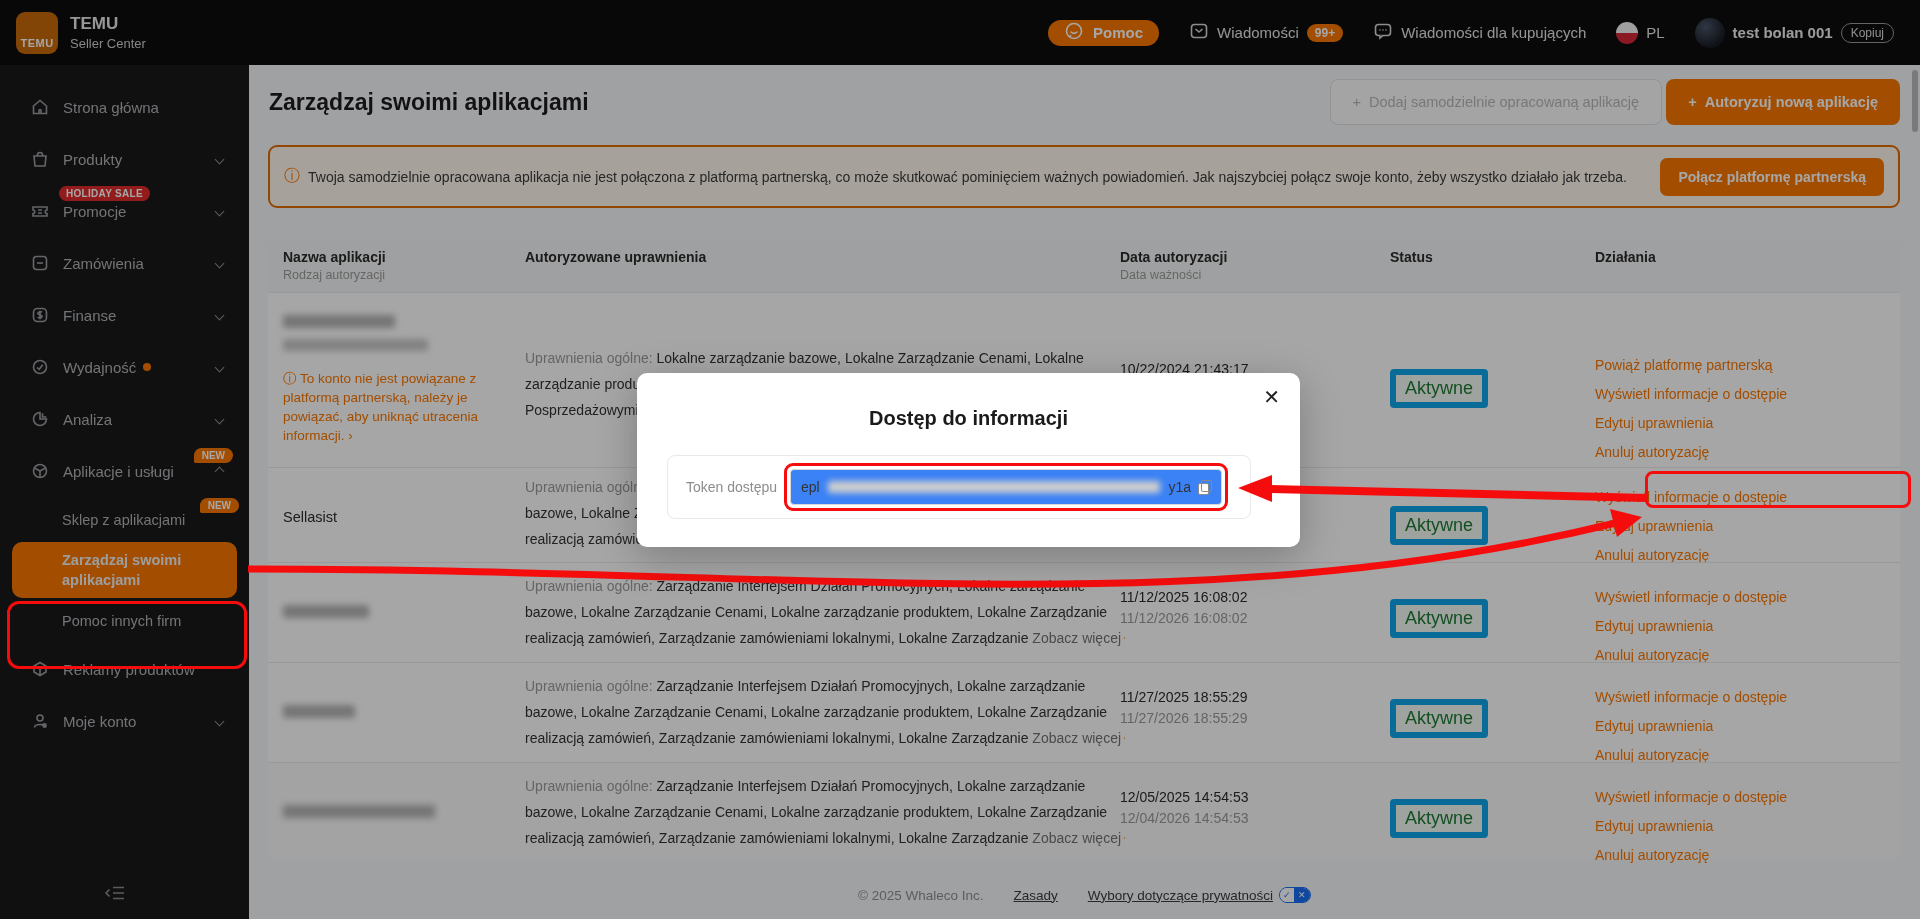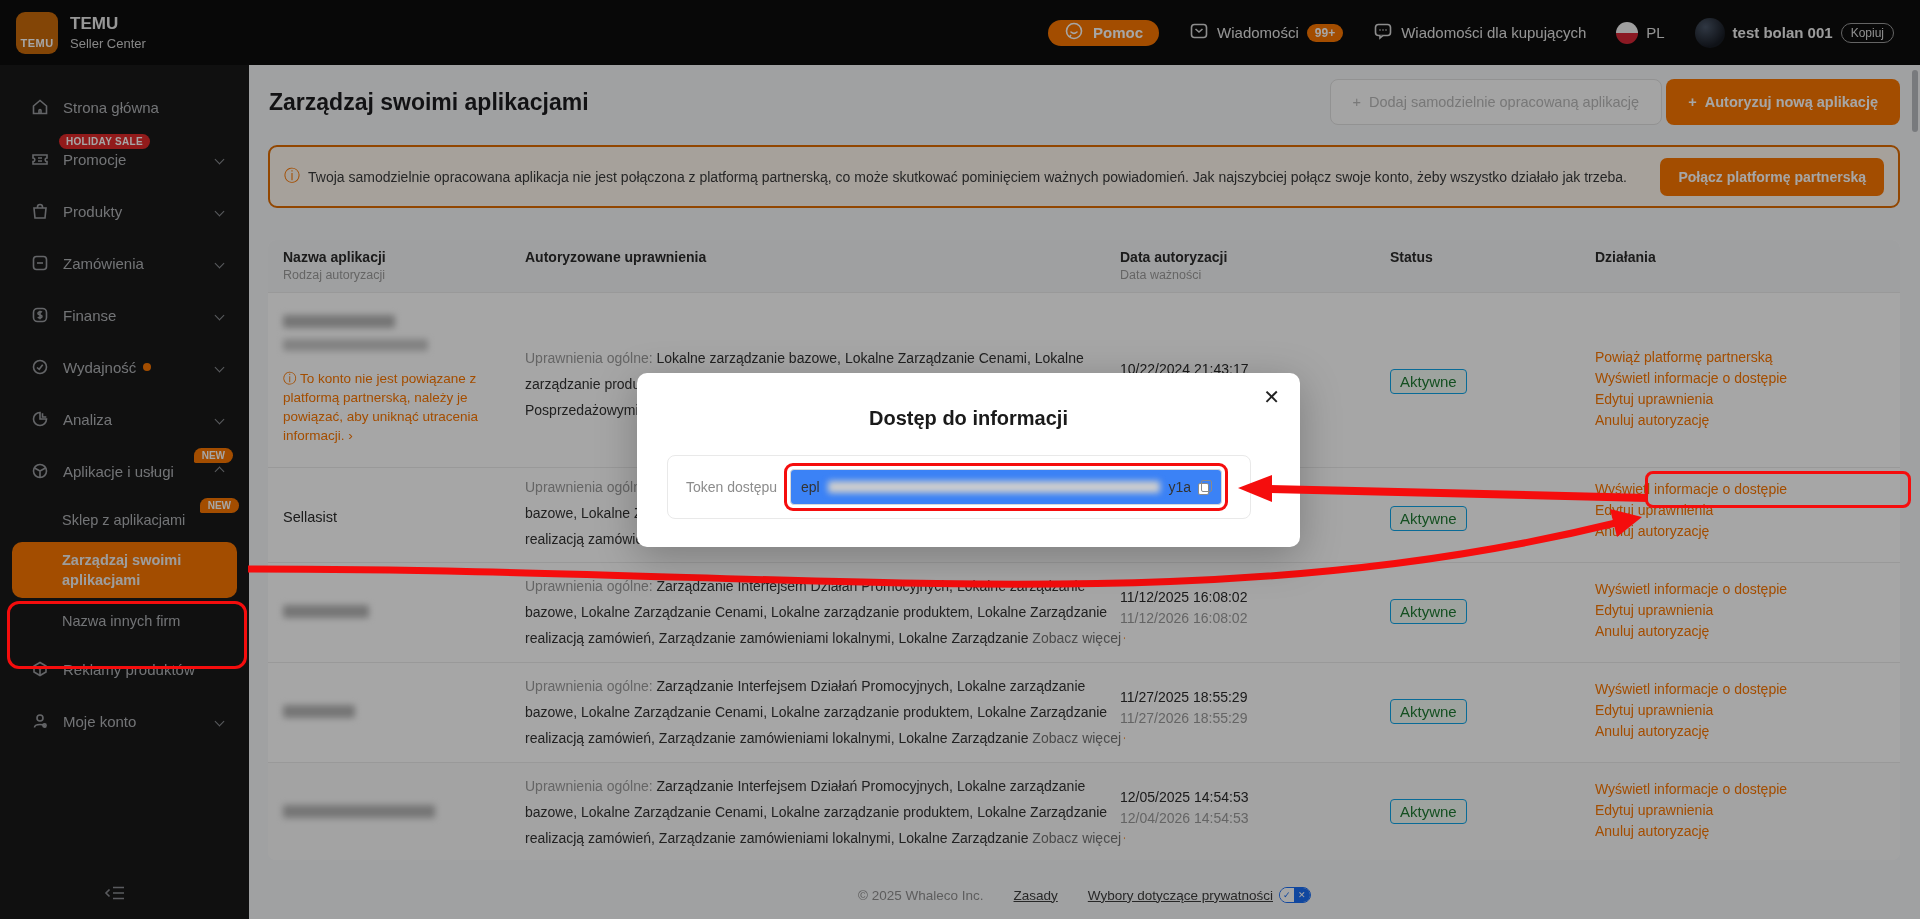--- a/index.html
+++ b/index.html
@@ -92,24 +92,24 @@
   .r4 { height: 100px; } .r5 { height: 98px; background: #fafafa; border-radius: 0 0 8px 8px; }
   .blur-bar { background: #b5b5b5; filter: blur(3px); border-radius: 2px; height: 13px; }
   .warn-text { color: #fb7701; font-size: 13.5px; line-height: 19px; width: 205px; }
   .perm-line { white-space: nowrap; overflow: hidden; font-size: 14px; color: #333; line-height: 26px; }
   .perm-label { color: #9b9b9b; }
   .see-more { color: #737373; cursor: pointer; }
   .see-more .chev2 { display: inline-block; width: 6px; height: 6px; border-right: 1.5px solid #fb7701;
                      border-bottom: 1.5px solid #fb7701; transform: rotate(45deg); margin-left: 4px; vertical-align: 2px; }
   .date1 { font-size: 14px; color: #2b2b2b; }
   .date2 { font-size: 14px; color: #9a9a9a; margin-top: 5px; }
-  .badge-active { display: inline-block; border: 1px solid #0ea5e9; color: #1f7a33; background: #f3fbf4;
-                  font-size: 15px; padding: 3px 9px; border-radius: 4px; }
+  .badge-active { display: inline-block; border: 6px solid #0ea5e9; color: #1f7a33; background: #f3fbf4;
+                  font-size: 18px; padding: 3px 9px; border-radius: 4px; }
   .act-link { display: block; color: #fb7701; font-size: 14px; line-height: 21px; font-weight: 500;
-              text-decoration: none; cursor: pointer; white-space: nowrap; }
+              text-decoration: none; cursor: pointer; white-space: nowrap; margin-top: 8px; }
   .app-name { font-size: 14.5px; color: #2b2b2b; }
 
   
   .footer { position: absolute; left: 0; right: 0; bottom: 16px; display: flex; justify-content: center;
             align-items: center; gap: 30px; font-size: 13.5px; }
   .f-copy { color: #8f8f8f; }
   .f-link { color: #3c3c3c; text-decoration: underline; cursor: pointer; }
   .priv-wrap { display: flex; align-items: center; gap: 6px; }
   .priv-icon { display: inline-flex; width: 32px; height: 16px; border-radius: 9px; overflow: hidden;
                border: 1px solid #1a6ef5; }
@@ -208,38 +208,38 @@
     <div class="nav-item">
       <span class="nav-icon">
           <svg viewBox="0 0 20 20">
             <path d="M3.5 9 L10 3.5 L16.5 9 V16.5 H3.5 Z"></path>
             <path d="M9 16.5 v-3 a1 1 0 0 1 2 0 v3"></path>
           </svg>
         </span>
       <span class="nav-label">Strona główna</span>
     </div>
     <div class="nav-item">
+      <span class="nav-icon">
+          <svg viewBox="0 0 20 20">
+            <path d="M4 7 h12 l-1 10 h-10 Z"></path>
+            <path d="M7.5 7 v-1 a2.5 2.5 0 0 1 5 0 v1"></path>
+          </svg>
+        </span>
+      <span class="nav-label">Produkty</span>
+      <span class="chev"></span>
+    </div>
+    <div class="nav-item">
       <span class="holiday-badge">HOLIDAY SALE</span>
       <span class="nav-icon">
           <svg viewBox="0 0 20 20">
             <path d="M3 6 h14 v3 a1.8 1.8 0 0 0 0 3.6 V15 H3 v-2.4 a1.8 1.8 0 0 0 0 -3.6 Z"></path>
             <path d="M8 9 h4 M8 12 h4"></path>
           </svg>
         </span>
       <span class="nav-label">Promocje</span>
-      <span class="chev"></span>
-    </div>
-    <div class="nav-item">
-      <span class="nav-icon">
-          <svg viewBox="0 0 20 20">
-            <path d="M4 7 h12 l-1 10 h-10 Z"></path>
-            <path d="M7.5 7 v-1 a2.5 2.5 0 0 1 5 0 v1"></path>
-          </svg>
-        </span>
-      <span class="nav-label">Produkty</span>
       <span class="chev"></span>
     </div>
     <div class="nav-item">
       <span class="nav-icon">
           <svg viewBox="0 0 20 20">
             <rect x="3.5" y="3.5" width="13" height="13" rx="3"></rect>
             <path d="M7 10 h6"></path>
           </svg>
         </span>
       <span class="nav-label">Zamówienia</span>
@@ -288,21 +288,21 @@
       <span class="chev up"></span>
     </div>
     <div class="nav-sub">
       <span>Sklep z aplikacjami</span>
       <span class="new-badge" style="right:10px; top:1px;">NEW</span>
     </div>
     <div class="nav-sub active">
       <span>Zarządzaj swoimi aplikacjami</span>
     </div>
     <div class="nav-sub">
-      <span>Nazwa innych firm</span>
+      <span>Pomoc innych firm</span>
     </div>
     <div class="nav-item">
       <span class="nav-icon">
           <svg viewBox="0 0 20 20">
             <path d="M10 3.5 L16 7 V13 L10 16.5 L4 13 V7 Z"></path>
             <path d="M10 10 V16 M10 10 L4.5 7 M10 10 L15.5 7"></path>
           </svg>
         </span>
       <span class="nav-label">Reklamy produktów</span>
     </div>

